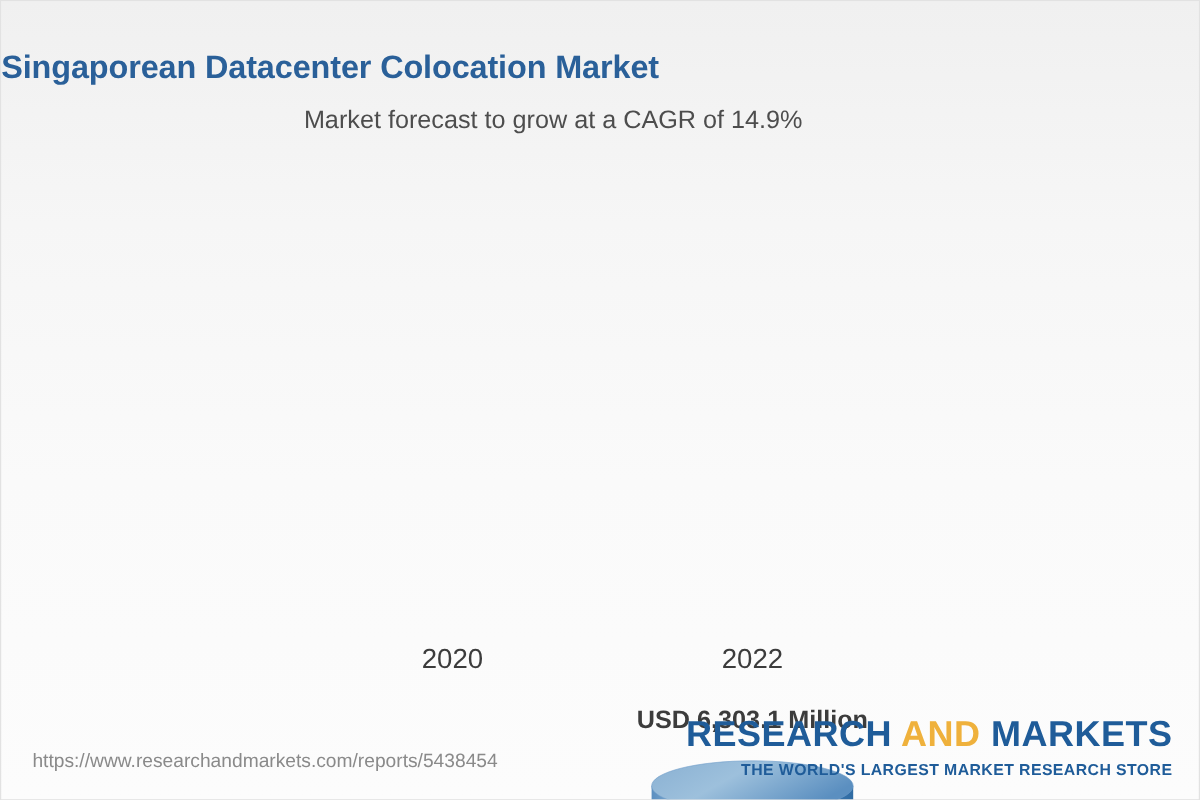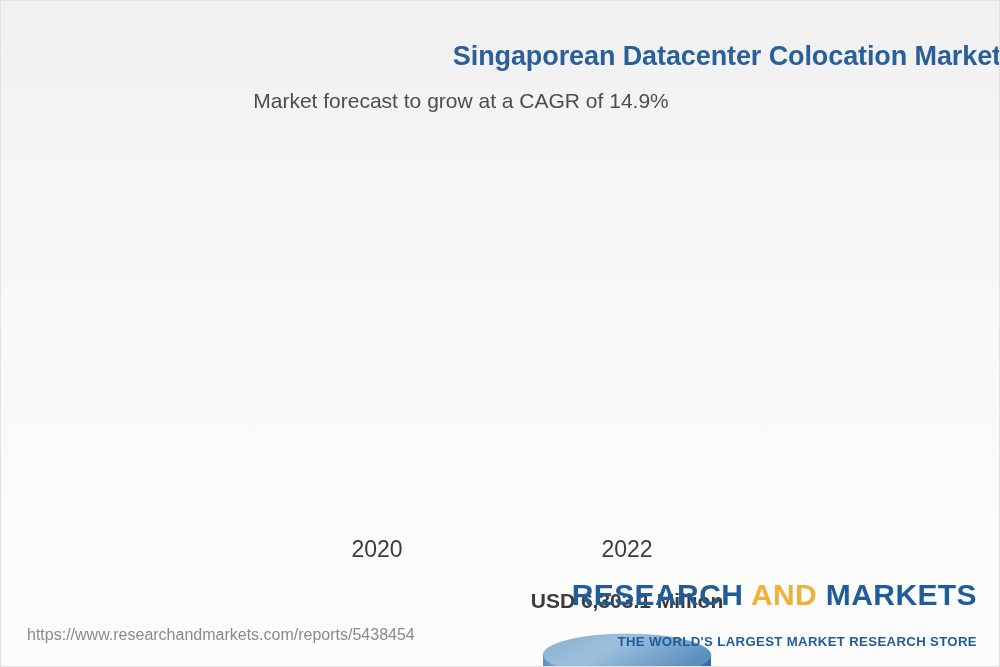--- a/index.html
+++ b/index.html
@@ -22,21 +22,21 @@
     background: linear-gradient(to bottom, #f0f0f0 0%, #f6f6f6 28%, #fafafa 60%, #fcfcfc 100%);
     overflow: hidden;
   }
 
   
   .chart-title {
     position: absolute;
     top: 40px;
     left: 0;
     width: 1000px;
-    text-align: right;
+    text-align: left;
     font-size: 27px;
     font-weight: bold;
     color: #2a6099;
     letter-spacing: -0.1px;
   }
   .chart-subtitle {
     position: absolute;
     top: 88px;
     left: 0;
     width: 920px;
@@ -112,21 +112,21 @@
   }
   .brand-wordmark {
     font-size: 30px;
     font-weight: bold;
     letter-spacing: 0.4px;
     color: #1f5c99;
     white-space: nowrap;
   }
   .brand-wordmark .brand-and { color: #efb13c; }
   .brand-tagline {
-    margin-top: 25px;
+    margin-top: 7px;
     font-size: 13.2px;
     font-weight: bold;
     letter-spacing: 0.35px;
     color: #1f5c99;
     white-space: nowrap;
   }
 </style>
 </head>
 <body>
 

